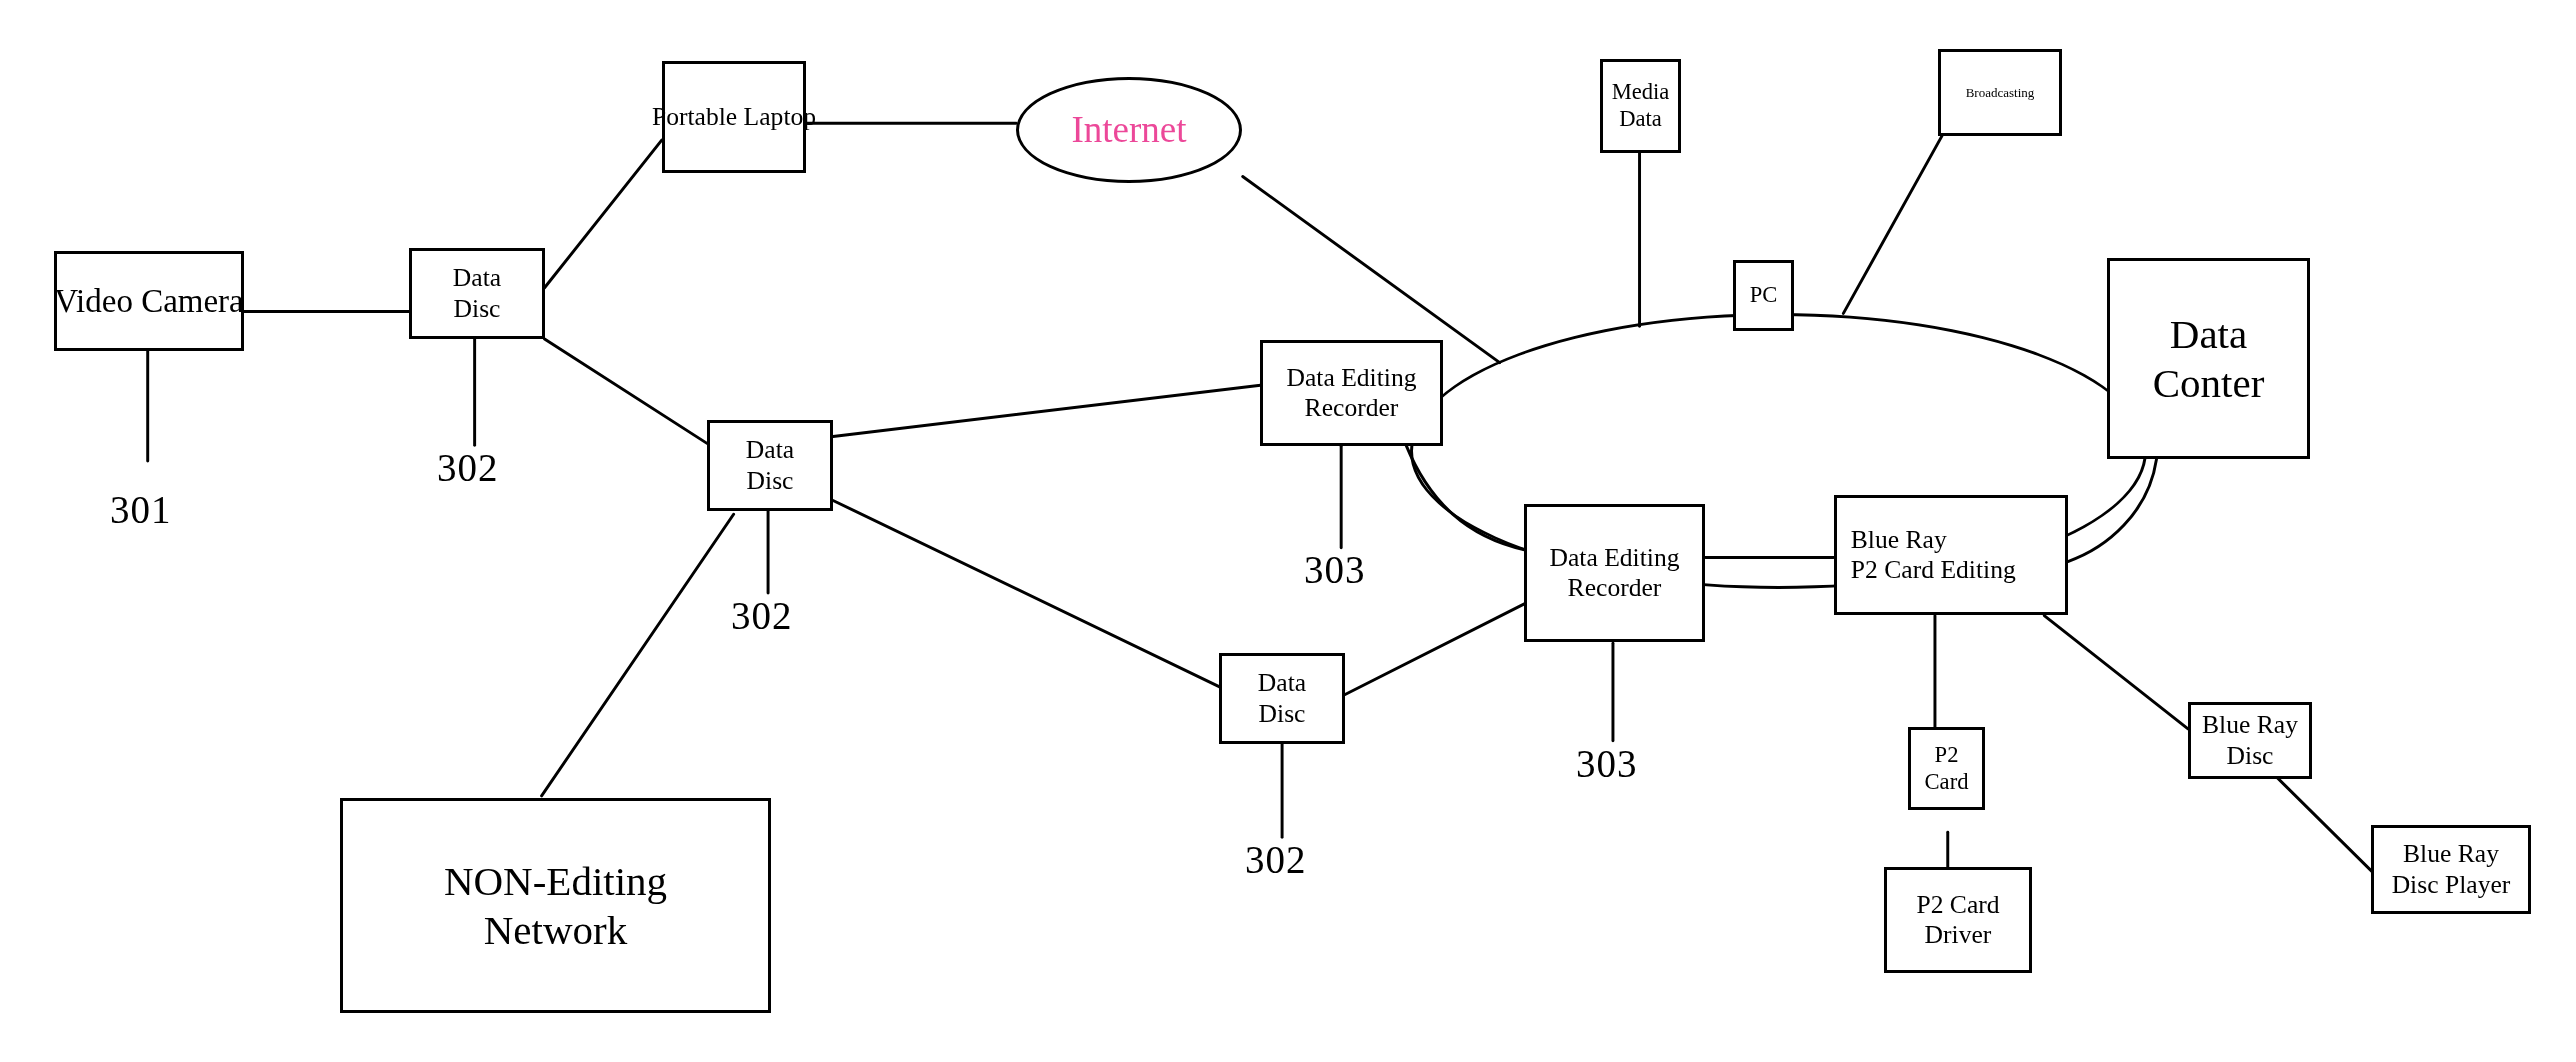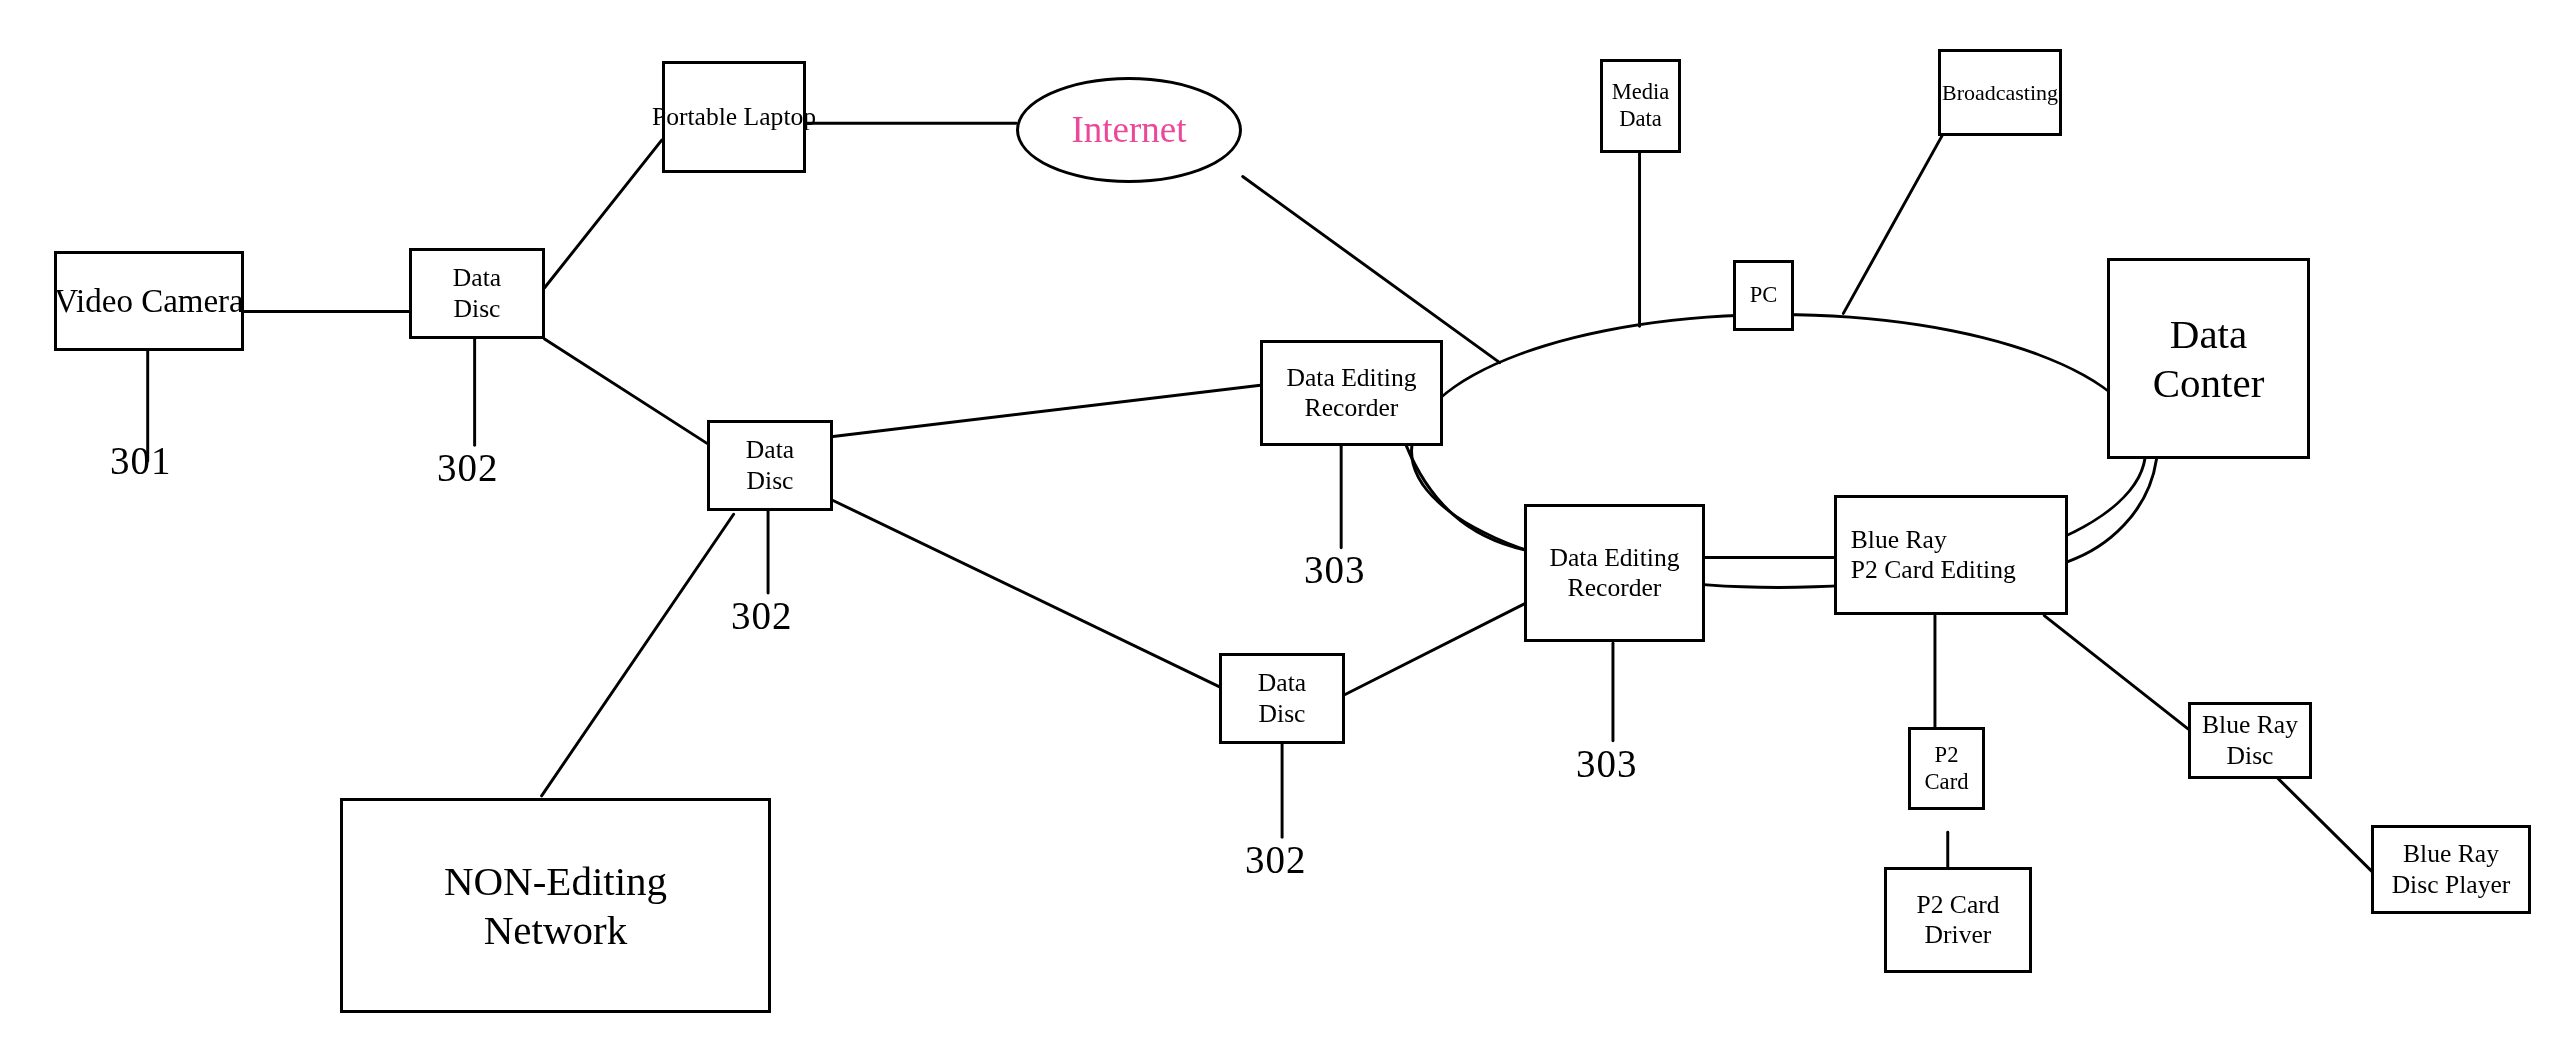--- a/index.html
+++ b/index.html
@@ -60,21 +60,21 @@
     white-space: nowrap;
     z-index: 6;
     letter-spacing: 1px;
   }
   
   .t-sm  { font-size: 22.6px; text-align: center; }
   .t-md  { font-size: 25.6px; }
   .t-lg  { font-size: 33px; }
   .t-xl  { font-size: 37px; }
   .t-xxl { font-size: 41px; }
-  .t-tiny{ font-size: 22px; }
+  .t-tiny{ font-size: 13px; }
   .ref   { font-size: 39px; }
 </style>
 </head>
 <body>
 
 <div id="stage">
 
   <svg class="wires" viewBox="0 0 2616 1079">
     <g stroke="#000000" stroke-width="3" fill="none" stroke-linecap="round">
 
@@ -207,21 +207,21 @@
   <div class="node t-md" style="left:2188px; top:702px; width:124px; height:77px;">
     <span>Blue Ray</span>
     <span>Disc</span>
   </div>
 
   <div class="node t-md" style="left:2371px; top:825px; width:160px; height:89px;">
     <span>Blue Ray</span>
     <span>Disc Player</span>
   </div>
 
-  <div class="ref" style="left:110px; top:438px;">301</div>
+  <div class="ref" style="left:110px; top:487px;">301</div>
   <div class="ref" style="left:437px; top:445px;">302</div>
   <div class="ref" style="left:731px; top:593px;">302</div>
   <div class="ref" style="left:1245px; top:837px;">302</div>
   <div class="ref" style="left:1304px; top:547px;">303</div>
   <div class="ref" style="left:1576px; top:741px;">303</div>
 
 </div>
 
 
 </body></html>

